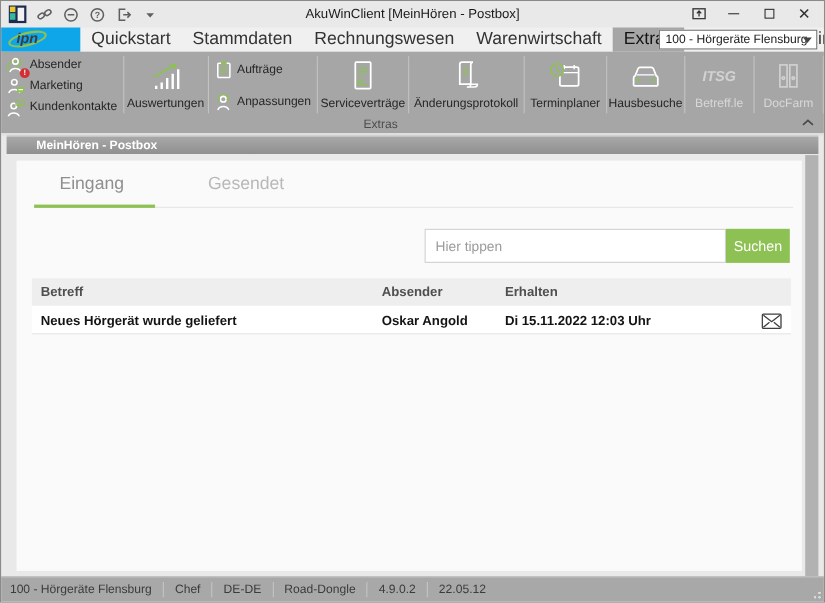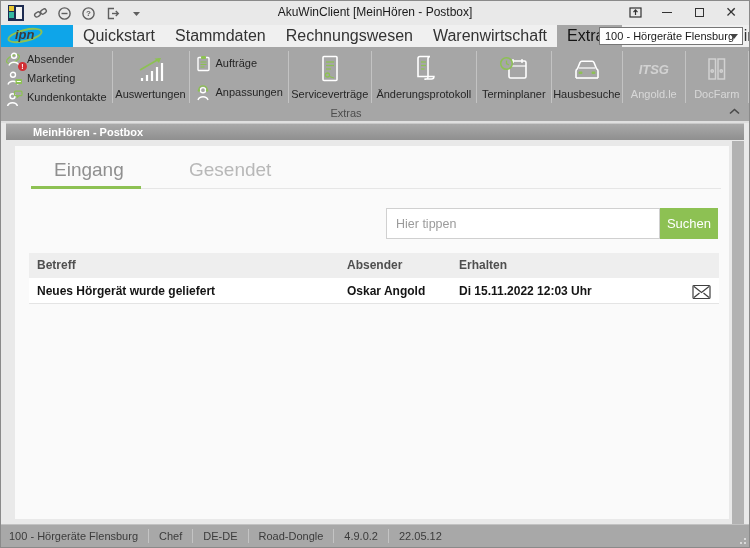--- a/index.html
+++ b/index.html
@@ -50,21 +50,21 @@
 
   
   .gapline { position:absolute; top:120px; left:0; right:0; height:2px; background:#dfdfdf; }
   .mdi-title { position:absolute; top:122px; left:5px; right:5px; height:17px; background:linear-gradient(#a9a9a9,#8f8f8f); border-top:1px solid #c9c9c9; color:#fff; font-size:11px; font-weight:bold; line-height:16px; padding-left:27px; }
 
   
   .client { position:absolute; top:139px; left:5px; right:5px; height:385px; background:#e9e9e9; }
   .panel { position:absolute; left:9px; top:6px; width:714px; height:373px; background:#fafafa; }
   .vscroll { position:absolute; right:0; top:1px; width:12px; bottom:1px; background:#b2b2b2; }
 
-  .pb-tab { position:absolute; top:13px; font-size:19px; }
+  .pb-tab { position:absolute; top:13px; font-size:16px; }
   .pb-tab.active { color:#8f8f8f; }
   .pb-tab.inactive { color:#b8b8b8; }
   .pb-underline { position:absolute; left:16px; top:40px; width:110px; height:3px; background:#8dc153; }
   .pb-topline { position:absolute; left:126px; right:8px; top:42px; height:1px; background:#e6e6e6; }
 
   .search-wrap { position:absolute; left:371px; top:62px; width:332px; height:31px; display:flex; }
   .search-input { flex:1; height:31px; border:1px solid #d0d0d0; background:#fff; font-size:12.5px; padding:0 9px; color:#333; font-family:"Liberation Sans","DejaVu Sans",sans-serif; outline:none; }
   .search-input::placeholder { color:#9b9b9b; opacity:1; }
   .search-btn { width:58px; height:31px; background:#8dc153; border:none; color:#fff; font-size:13px; font-family:"Liberation Sans","DejaVu Sans",sans-serif; }
 
@@ -319,21 +319,21 @@
         </span>
         <span class="lbl">Hausbesuche</span>
       </div>
 
       <div class="rb-sep"></div>
 
       <div class="rb-large disabled" style="width:58px;justify-content:center;">
         <span class="lic">
             <span class="itsg-logo">ITSG</span>
           </span>
-        <span class="lbl">Angold.le</span>
+        <span class="lbl">Betreff.le</span>
       </div>
 
       <div class="rb-sep"></div>
 
       <div class="rb-large disabled" style="width:58px;">
         <span class="lic">
           <svg width="24" height="28" viewBox="0 0 24 28">
               <g fill="none" stroke="rgba(245,245,245,0.55)" stroke-width="1.5">
                 <rect x="4" y="4" width="6.5" height="20"></rect>
                 <rect x="13" y="4" width="6.5" height="20"></rect>

